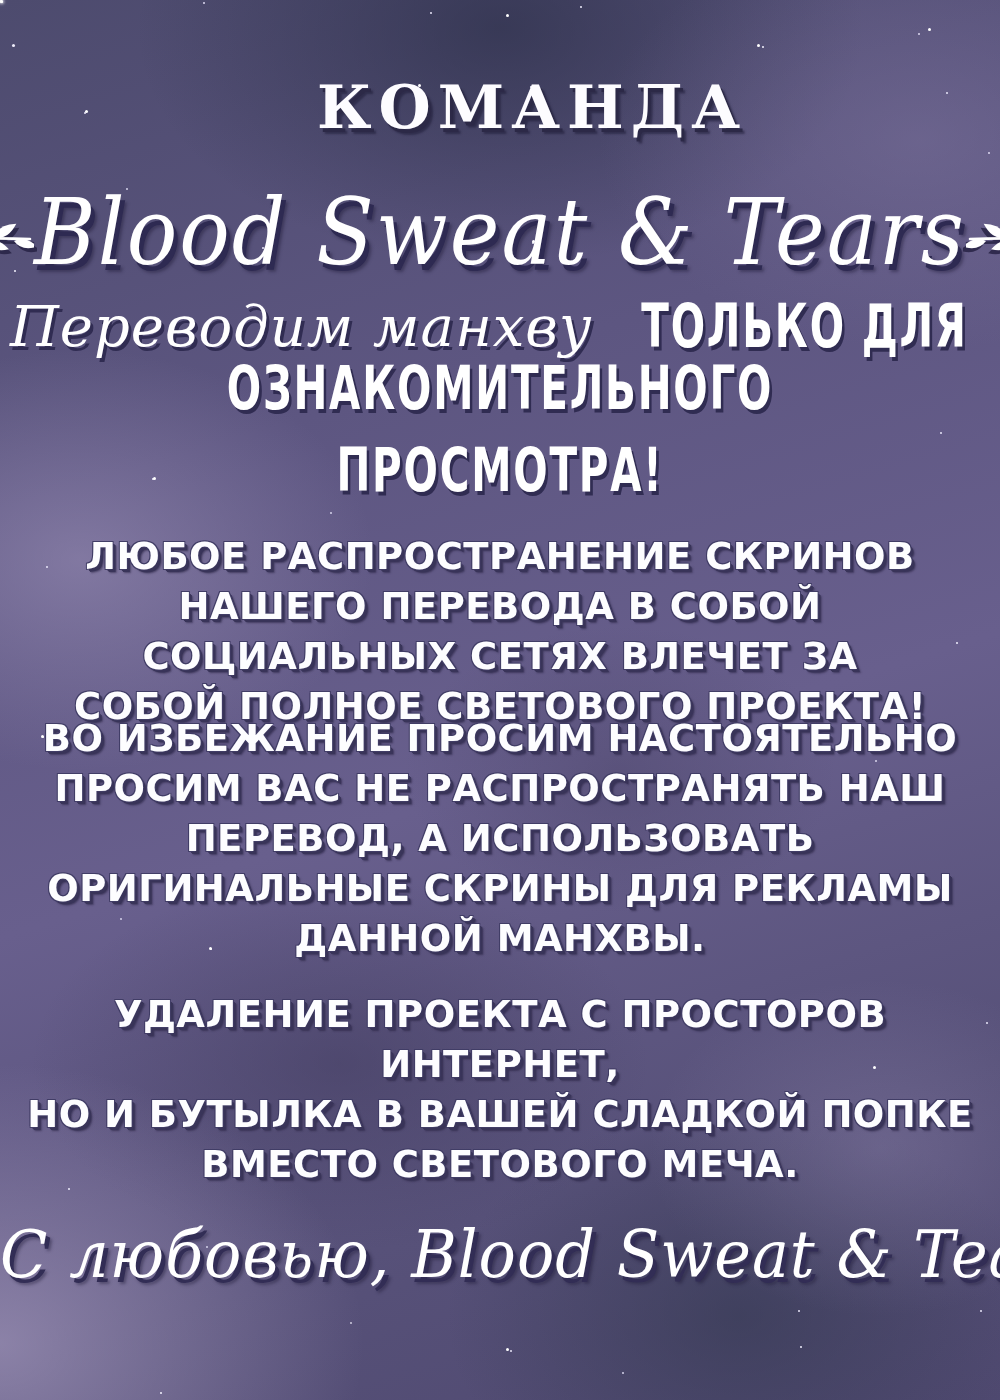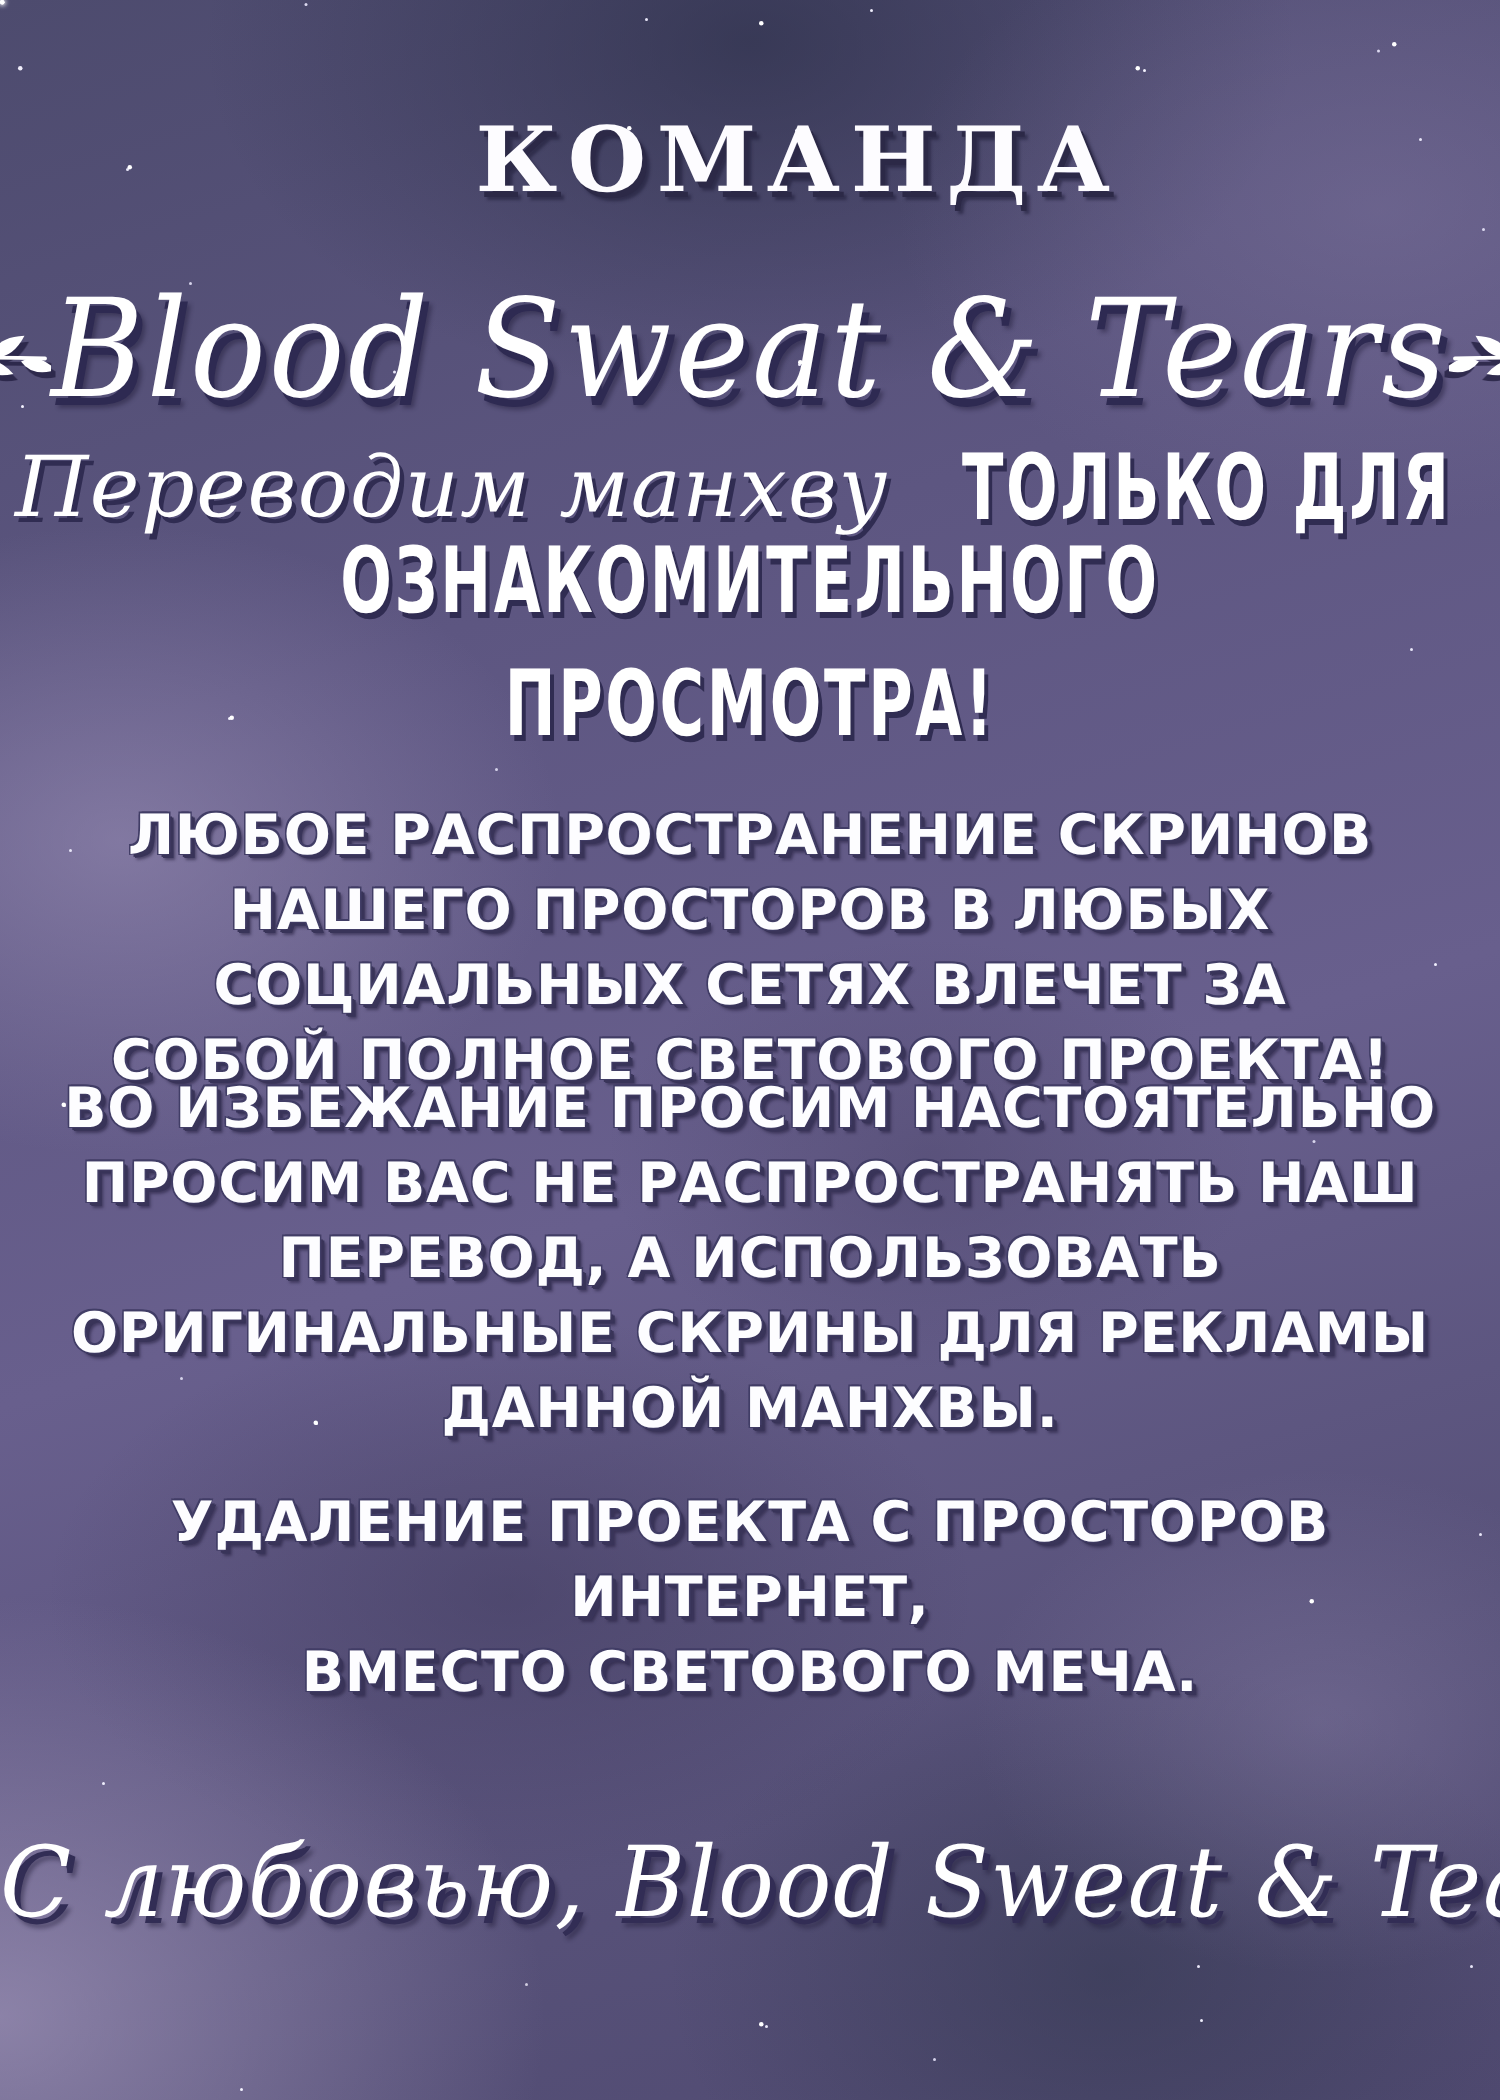--- a/index.html
+++ b/index.html
@@ -199,33 +199,34 @@
       <span class="script-frag">Переводим манхву</span>
       <span class="caps-frag">ТОЛЬКО ДЛЯ</span>
     </span>
     <span class="line2">
       <span class="caps-frag">ОЗНАКОМИТЕЛЬНОГО ПРОСМОТРА!</span>
     </span>
   </div>
 
   <div class="comic-para para-1">
     <div>ЛЮБОЕ РАСПРОСТРАНЕНИЕ СКРИНОВ</div>
-    <div>НАШЕГО ПРОСТОРОВ В ЛЮБЫХ</div>
+    <div>НАШЕГО ПЕРЕВОДА В СОБОЙ</div>
     <div>СОЦИАЛЬНЫХ СЕТЯХ ВЛЕЧЕТ ЗА</div>
     <div>СОБОЙ ПОЛНОЕ СВЕТОВОГО ПРОЕКТА!</div>
   </div>
 
   <div class="comic-para para-2">
     <div>ВО ИЗБЕЖАНИЕ ПРОСИМ НАСТОЯТЕЛЬНО</div>
     <div>ПРОСИМ ВАС НЕ РАСПРОСТРАНЯТЬ НАШ</div>
     <div>ПЕРЕВОД, А ИСПОЛЬЗОВАТЬ</div>
     <div>ОРИГИНАЛЬНЫЕ СКРИНЫ ДЛЯ РЕКЛАМЫ</div>
     <div>ДАННОЙ МАНХВЫ.</div>
   </div>
 
   <div class="comic-para para-3">
     <div>УДАЛЕНИЕ ПРОЕКТА С ПРОСТОРОВ ИНТЕРНЕТ,</div>
+    <div>НО И БУТЫЛКА В ВАШЕЙ СЛАДКОЙ ПОПКЕ</div>
     <div>ВМЕСТО СВЕТОВОГО МЕЧА.</div>
   </div>
 
   <div class="signature">С любовью, Blood Sweat &amp; Tears</div>
 
 </div>
 
 </body></html>

